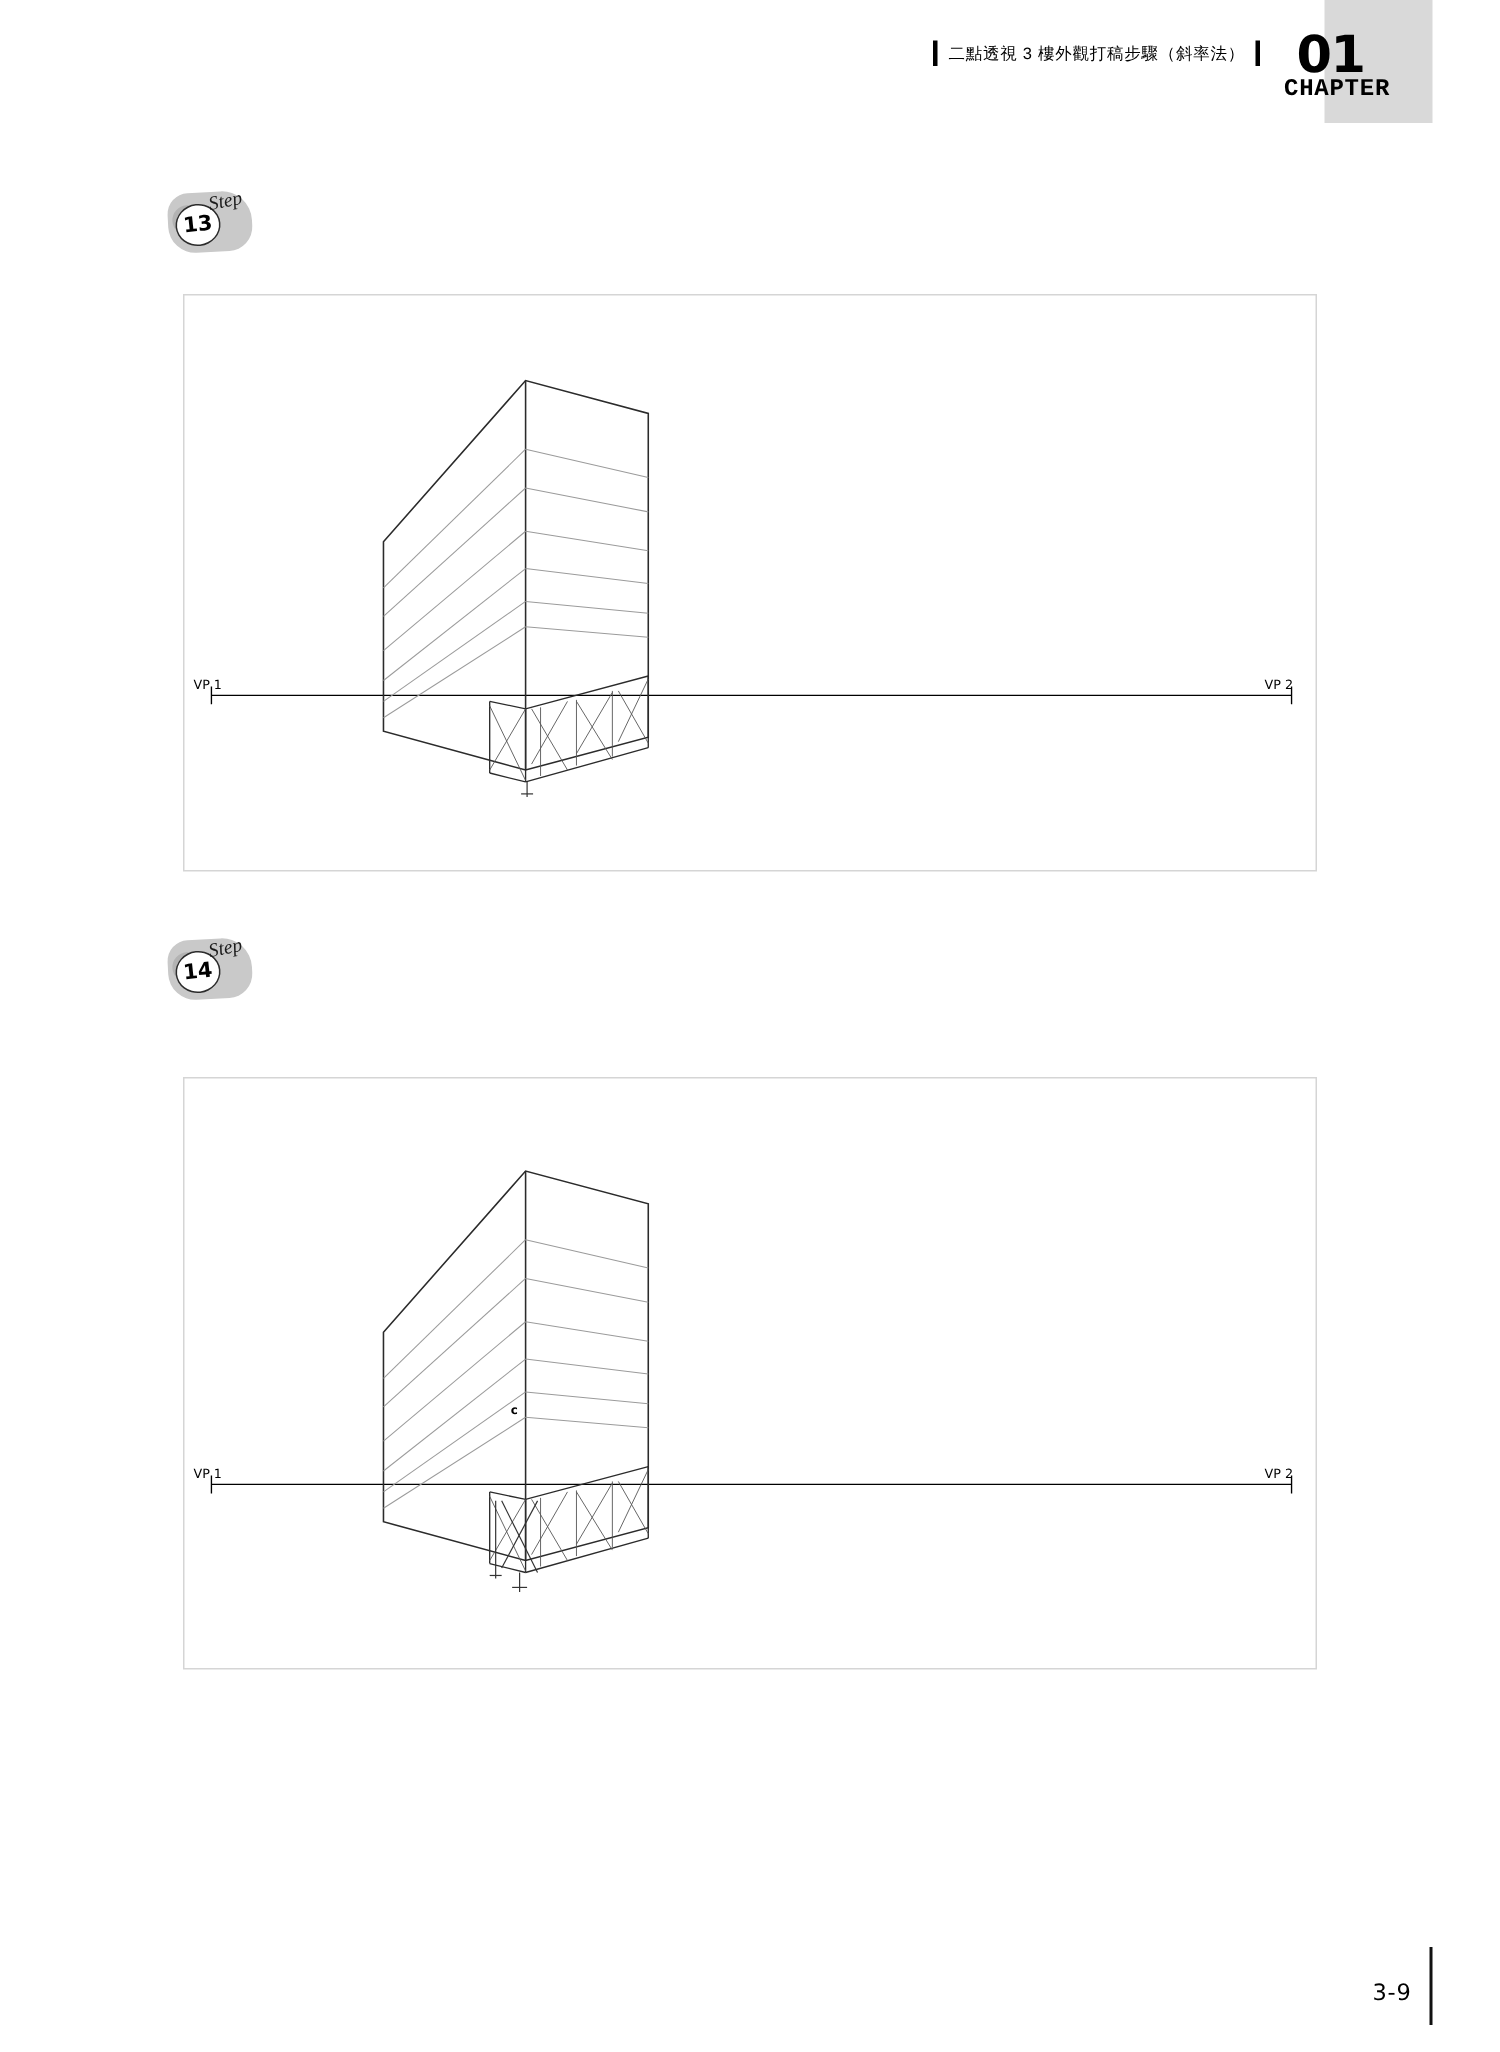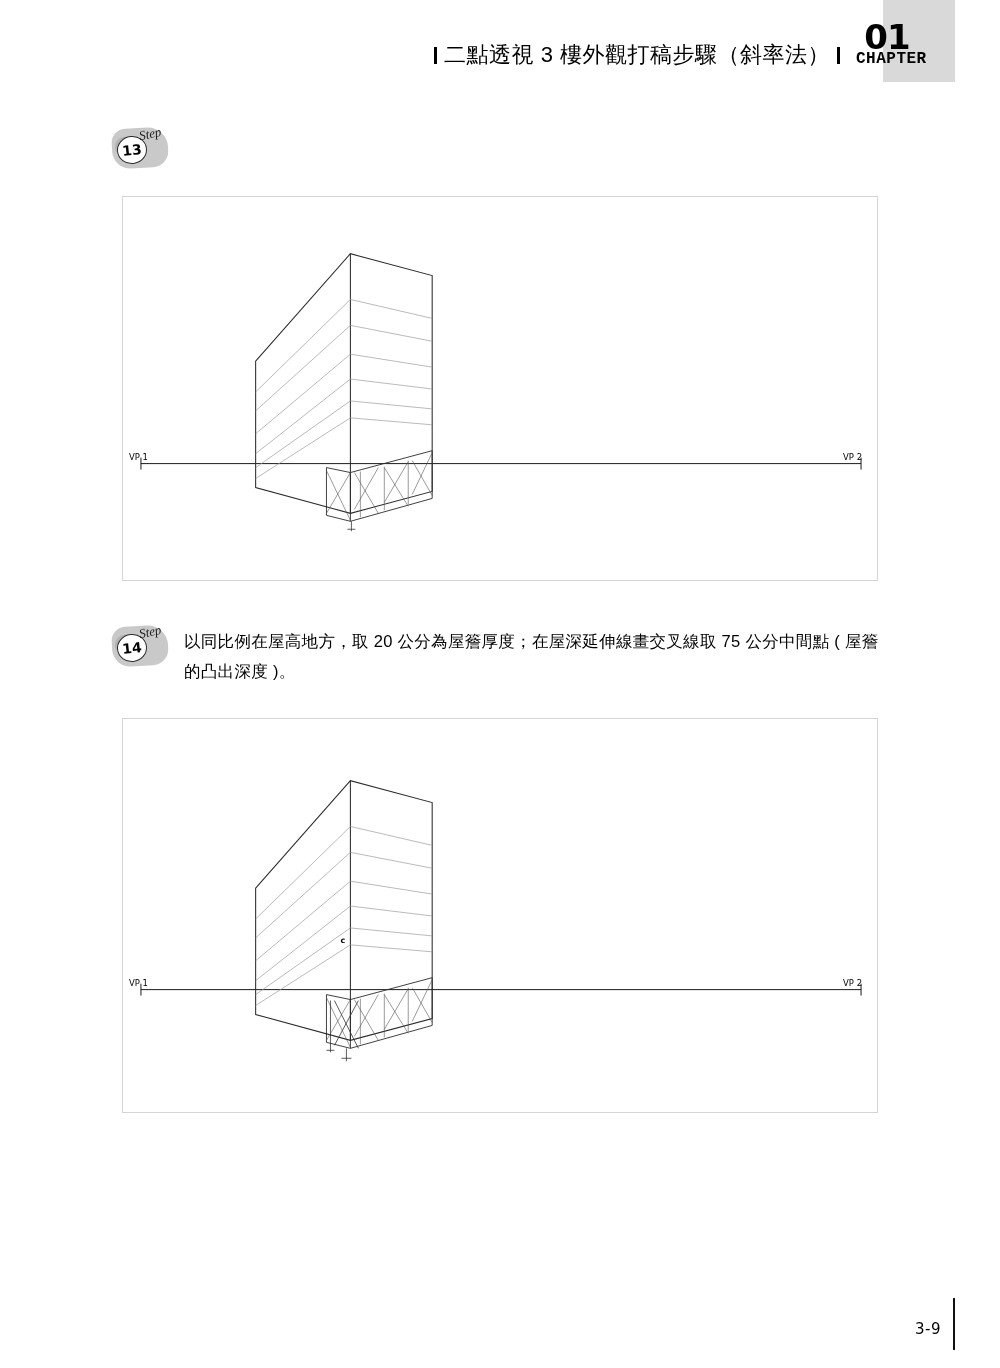--- a/index.html
+++ b/index.html
@@ -49,26 +49,26 @@
   }
   .chapter-word {
     font-family: Liberation Mono, monospace;
     font-weight: bold;
     font-size: 16px;
     letter-spacing: 0.5px;
     line-height: 14px;
   }
   .header-title-wrap {
     position: absolute;
-    top: 40px;
+    top: 27px;
     right: 160px;
     display: flex;
     align-items: center;
     gap: 7px;
-    font-size: 22px;
+    font-size: 11px;
   }
   .tick {
     display: inline-block;
     width: 3px;
     height: 17px;
     background: #000;
   }
   .header-title {
     white-space: nowrap;
     letter-spacing: 0.5px;
@@ -274,21 +274,20 @@
   </svg>
 </div>
 
 <div class="step-block" style="top:622px;">
   <div class="step-row">
     <div class="step-badge">
       <div class="blob"></div>
       <div class="circle">14</div>
       <div class="step-word">Step</div>
     </div>
-    <div class="step-text">以同比例在屋高地方，取 20 公分為屋簷厚度；在屋深延伸線畫交叉線取 75 公分中間點 ( 屋簷的凸出深度 )。</div>
   </div>
 </div>
 
 <div class="figure" style="top:718px; height:395px;">
   <svg viewBox="0 0 756 395" preserveAspectRatio="none">
 
     <line x1="18" y1="272" x2="740" y2="272" stroke="#000" stroke-width="0.9"></line>
     <line x1="18" y1="266" x2="18" y2="278" stroke="#000" stroke-width="0.9"></line>
     <line x1="740" y1="266" x2="740" y2="278" stroke="#000" stroke-width="0.9"></line>
     <text x="6" y="268" font-family="DejaVu Sans, sans-serif" font-size="8.5" fill="#000">VP 1</text>

